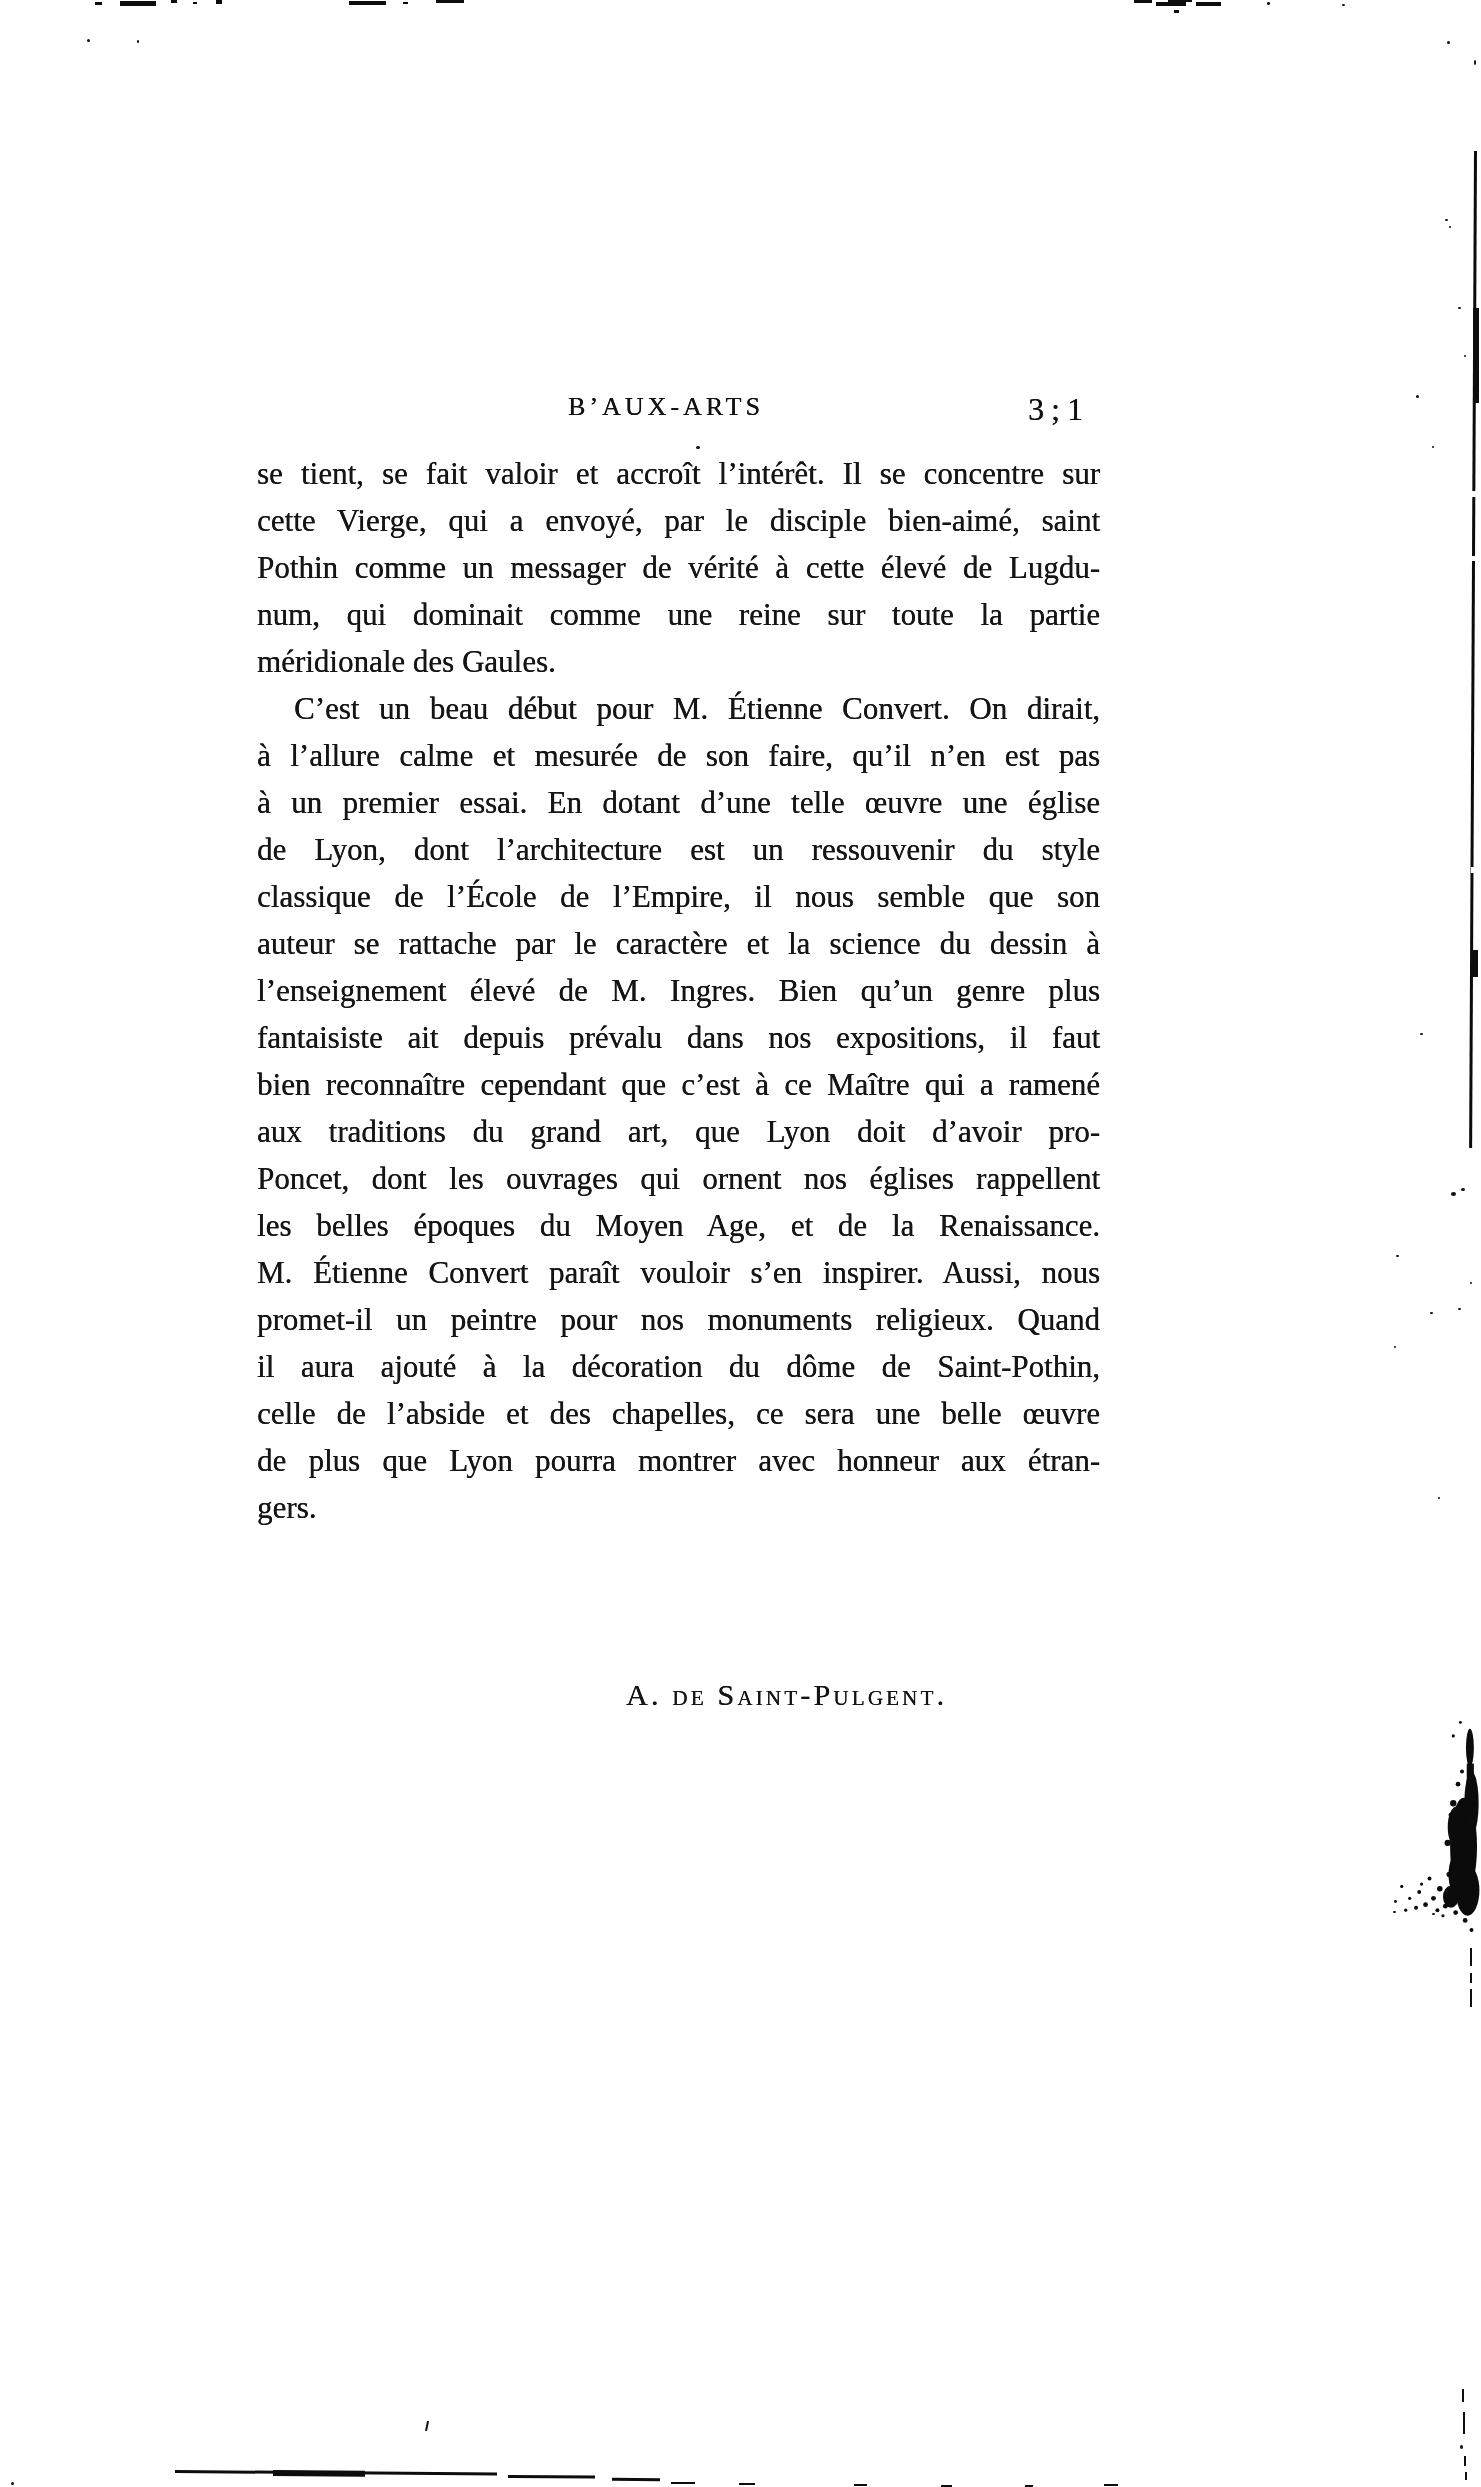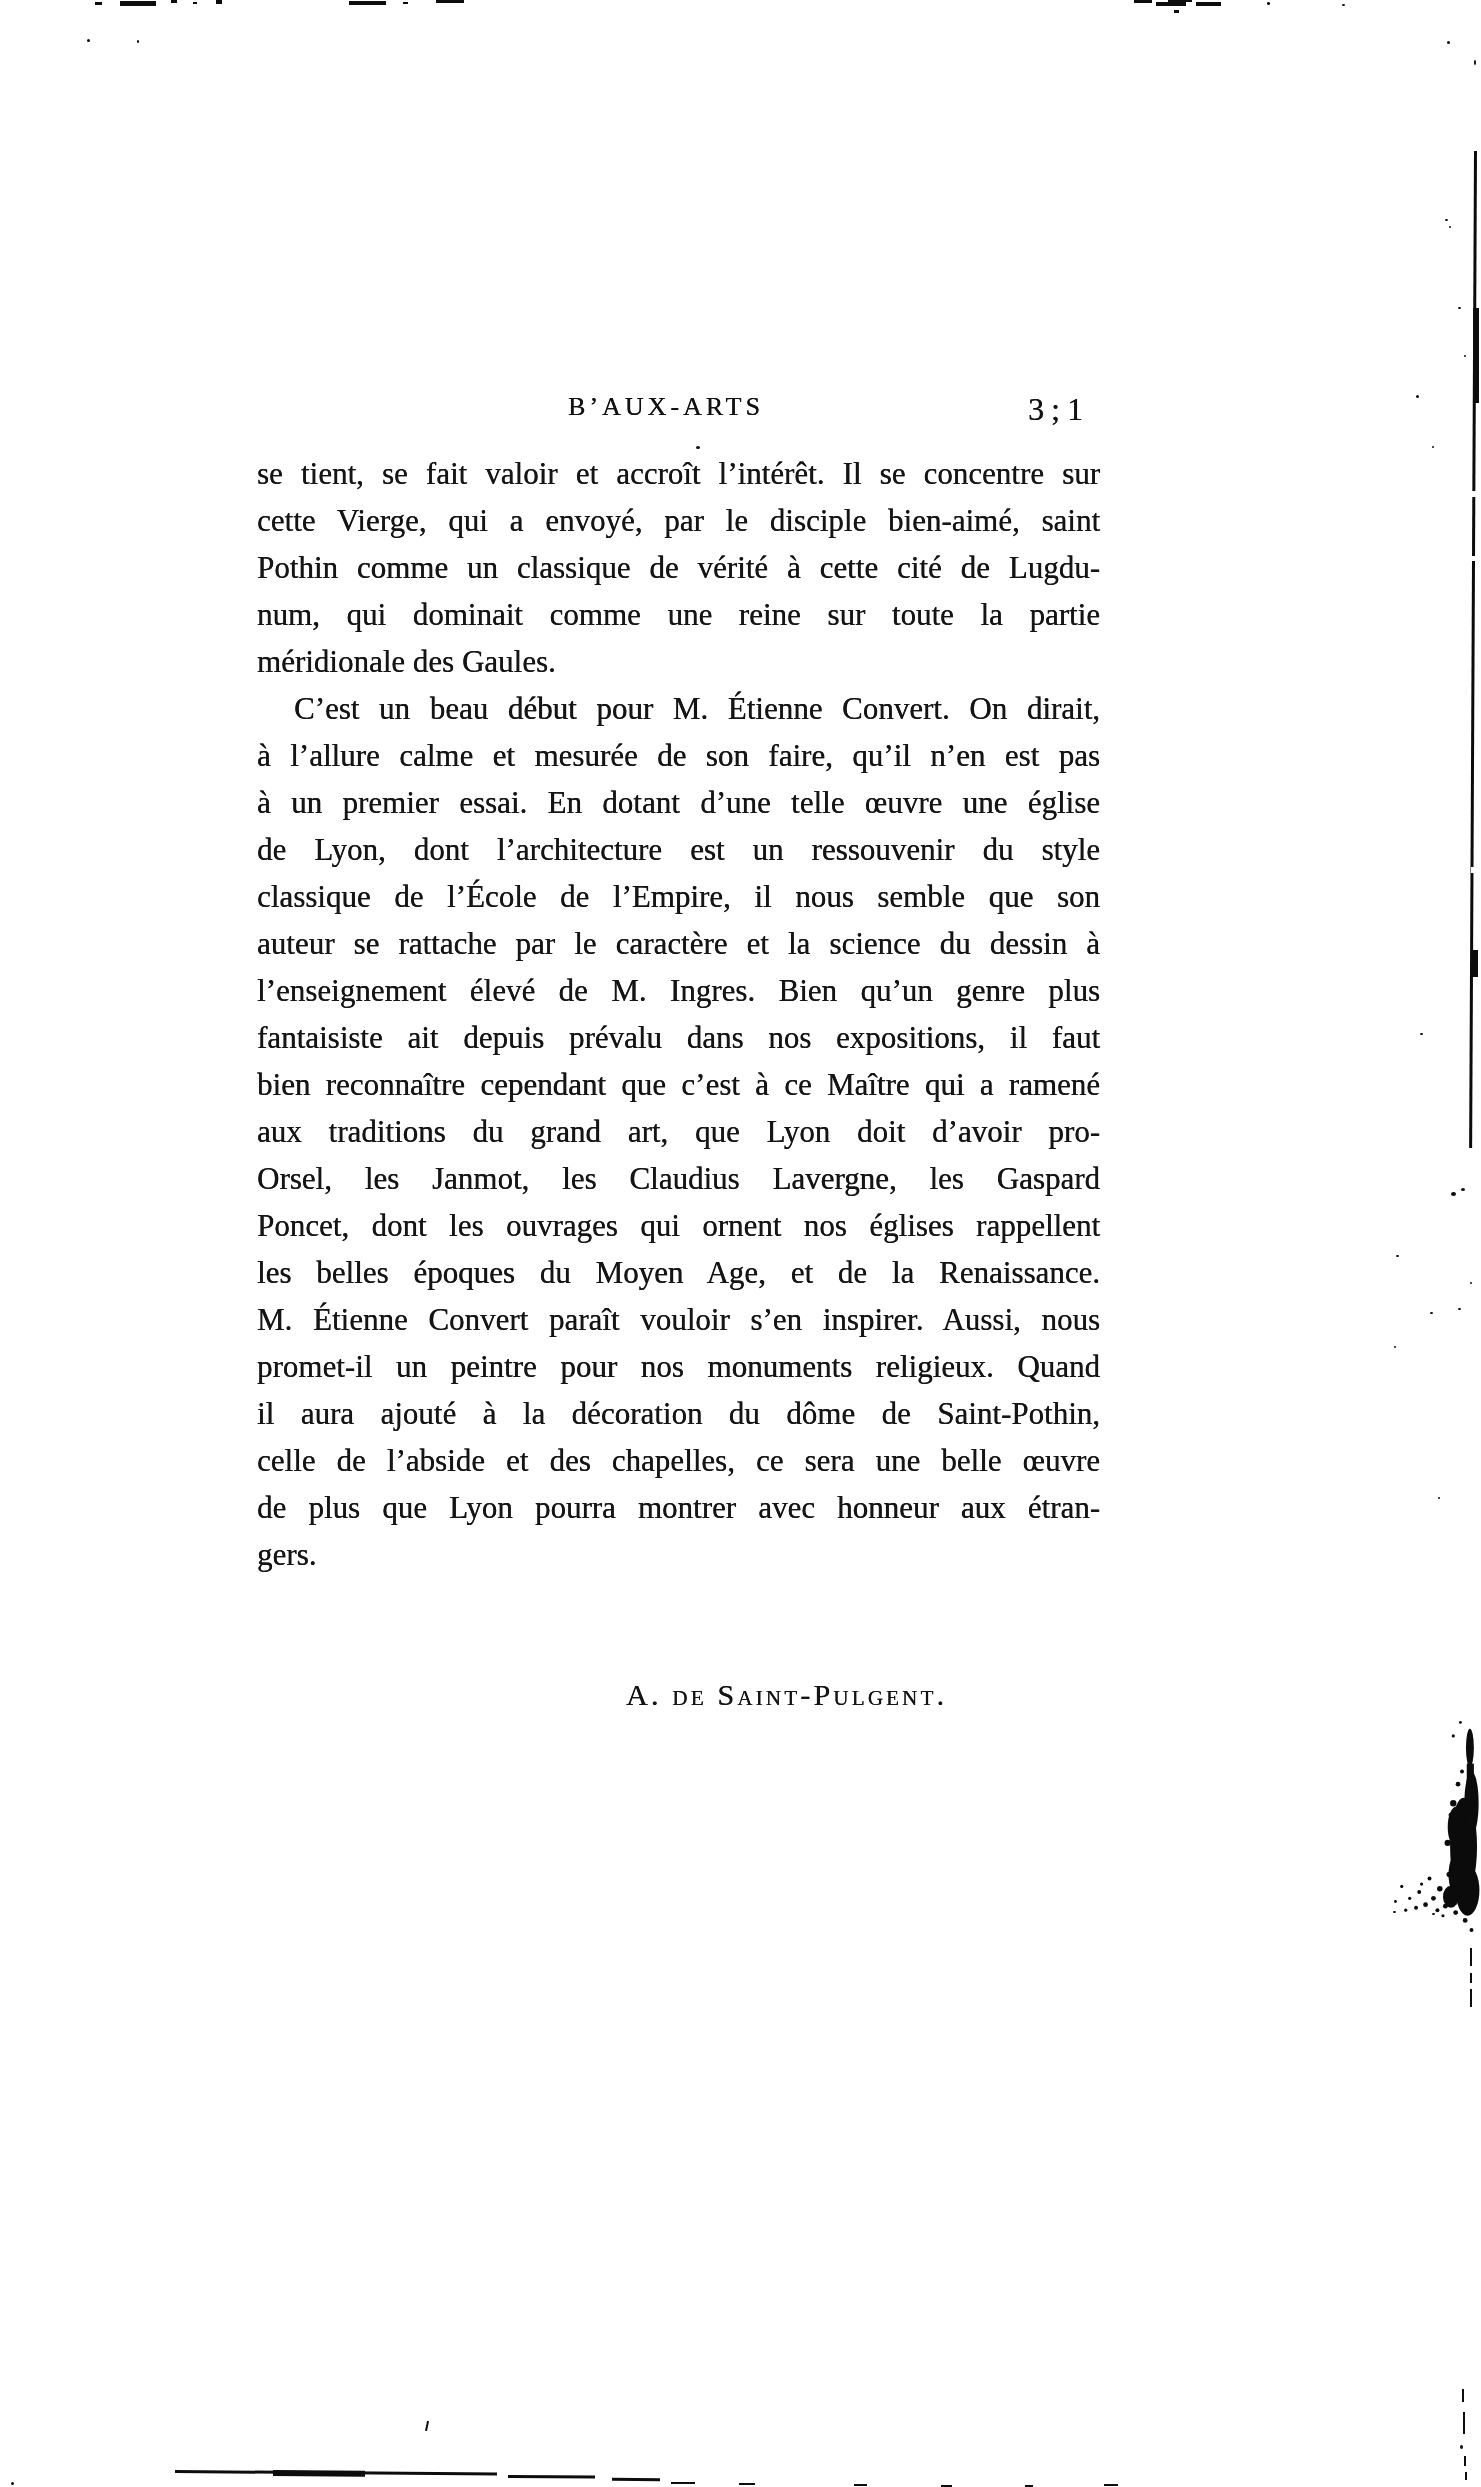--- a/index.html
+++ b/index.html
@@ -67,34 +67,33 @@
 <body>
 
 <div class="scan-page">
 
   <div class="running-header">B’AUX-ARTS</div>
   <div class="page-number">3;1</div>
 
   <div class="text-block">
       <div class="line">se tient, se fait valoir et accroît l’intérêt. Il se concentre sur</div>
       <div class="line">cette Vierge, qui a envoyé, par le disciple bien-aimé, saint</div>
-      <div class="line">Pothin comme un classique de vérité à cette cité de Lugdu-</div>
+      <div class="line">Pothin comme un messager de vérité à cette élevé de Lugdu-</div>
       <div class="line">num, qui dominait comme une reine sur toute la partie</div>
       <div class="line para-last">méridionale des Gaules.</div>
       <div class="line indent">C’est un beau début pour M. Étienne Convert. On dirait,</div>
       <div class="line">à l’allure calme et mesurée de son faire, qu’il n’en est pas</div>
       <div class="line">à un premier essai. En dotant d’une telle œuvre une église</div>
       <div class="line">de Lyon, dont l’architecture est un ressouvenir du style</div>
       <div class="line">classique de l’École de l’Empire, il nous semble que son</div>
       <div class="line">auteur se rattache par le caractère et la science du dessin à</div>
       <div class="line">l’enseignement élevé de M. Ingres. Bien qu’un genre plus</div>
       <div class="line">fantaisiste ait depuis prévalu dans nos expositions, il faut</div>
       <div class="line">bien reconnaître cependant que c’est à ce Maître qui a ramené</div>
       <div class="line">aux traditions du grand art, que Lyon doit d’avoir pro-</div>
-      <div class="line">Orsel, les Janmot, les Claudius Lavergne, les Gaspard</div>
       <div class="line">Poncet, dont les ouvrages qui ornent nos églises rappellent</div>
       <div class="line">les belles époques du Moyen Age, et de la Renaissance.</div>
       <div class="line">M. Étienne Convert paraît vouloir s’en inspirer. Aussi, nous</div>
       <div class="line">promet-il un peintre pour nos monuments religieux. Quand</div>
       <div class="line">il aura ajouté à la décoration du dôme de Saint-Pothin,</div>
       <div class="line">celle de l’abside et des chapelles, ce sera une belle œuvre</div>
       <div class="line">de plus que Lyon pourra montrer avec honneur aux étran-</div>
       <div class="line para-last">gers.</div>
     </div>
 

